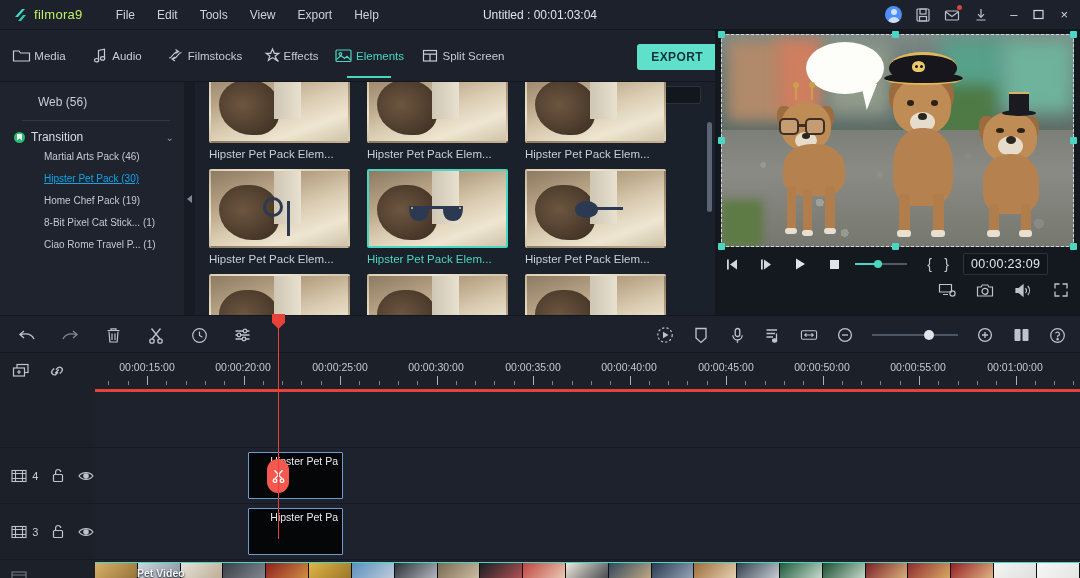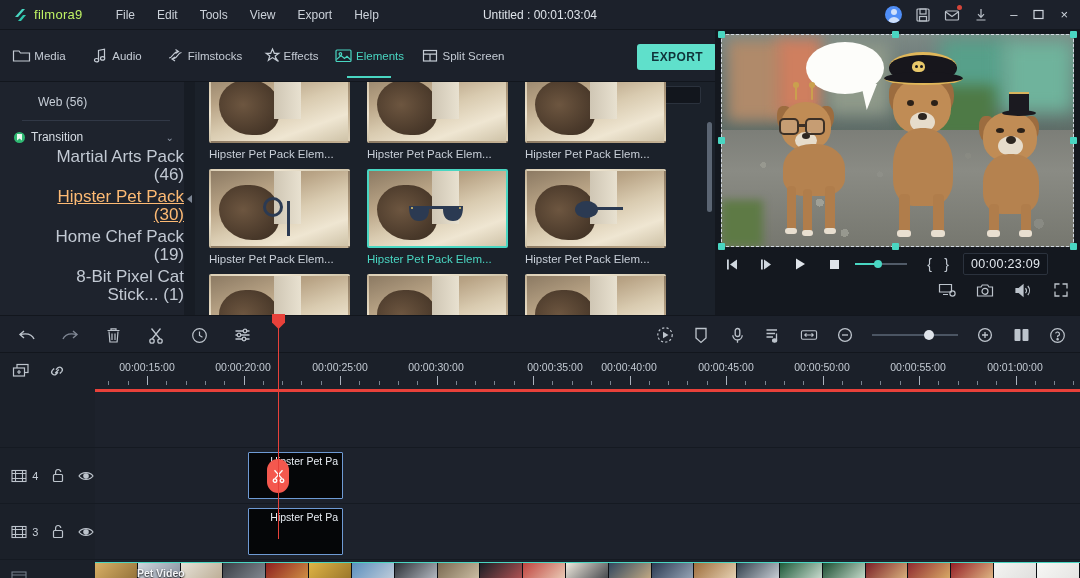--- a/index.html
+++ b/index.html
@@ -94,23 +94,23 @@
   .cat-group .chev { margin-left: auto; font-size: 10px; color: #8a94a3; }
   .store-ico {
     width: 11px; height: 11px; border-radius: 50%;
     background: #2fb872; position: relative; flex: none;
   }
   .store-ico::after {
     content:''; position:absolute; left:3px; top:2px; width:5px; height:7px;
     background:#eaf7ef; clip-path: polygon(0 0,100% 0,100% 100%,50% 72%,0 100%);
   }
   .cat-sub {
-    font-size: 17px; color: #c2c9d3; padding: 2px 0 2px 34px; line-height: 18px; cursor: default; text-align: right;
-  }
-  .cat-sub.selected { color: #fdba74; text-decoration: underline; }
+    font-size: 10px; color: #c2c9d3; padding: 2px 0 2px 44px; line-height: 18px; cursor: default;
+  }
+  .cat-sub.selected { color: #0ea5e9; text-decoration: underline; }
   .panel-divider {
     position: absolute; left: 184px; top: 82px; width: 11px; height: 233px;
     background: #171c24; display: flex; align-items: center; justify-content: center;
   }
   .collapse-arrow {
     width: 0; height: 0; border-top: 4px solid transparent; border-bottom: 4px solid transparent;
     border-right: 5px solid #7d8694; cursor: default;
   }
 
   
@@ -490,20 +490,21 @@
     <div class="cat-sep"></div>
     <div class="cat-group">
       <span class="store-ico"></span>
       <span>Transition</span>
       <span class="chev">⌄</span>
     </div>
     <div class="cat-sub">Martial Arts Pack (46)</div>
     <div class="cat-sub selected">Hipster Pet Pack (30)</div>
     <div class="cat-sub">Home Chef Pack (19)</div>
     <div class="cat-sub">8-Bit Pixel Cat Stick... (1)</div>
+    <div class="cat-sub">Ciao Rome Travel P... (1)</div>
 
   </div>
   <div class="panel-divider">
     <span class="collapse-arrow"></span>
   </div>
 
   <div class="gridpanel">
     <div class="grid-top">
       <span class="dots-ico">
         <i></i>
@@ -879,21 +880,21 @@
           <path d="M11.8 10.5 L13.7 8.6 A2.7 2.7 0 0 0 9.9 4.8 L8 6.7"></path>
         </svg>
       </span>
     </div>
 
     <div class="ruler">
       <div class="ruler-label" style="left:52px">00:00:15:00</div>
       <div class="ruler-label" style="left:148px">00:00:20:00</div>
       <div class="ruler-label" style="left:245px">00:00:25:00</div>
       <div class="ruler-label" style="left:341px">00:00:30:00</div>
-      <div class="ruler-label" style="left:460px">00:00:35:00</div>
+      <div class="ruler-label" style="left:438px">00:00:35:00</div>
       <div class="ruler-label" style="left:534px">00:00:40:00</div>
       <div class="ruler-label" style="left:631px">00:00:45:00</div>
       <div class="ruler-label" style="left:727px">00:00:50:00</div>
       <div class="ruler-label" style="left:823px">00:00:55:00</div>
       <div class="ruler-label" style="left:920px">00:01:00:00</div>
       <div id="ticks">
           <div class="tick minor" style="left:13.4px"></div>
           <div class="tick minor" style="left:32.7px"></div>
           <div class="tick major" style="left:52.0px"></div>
           <div class="tick minor" style="left:71.3px"></div>

